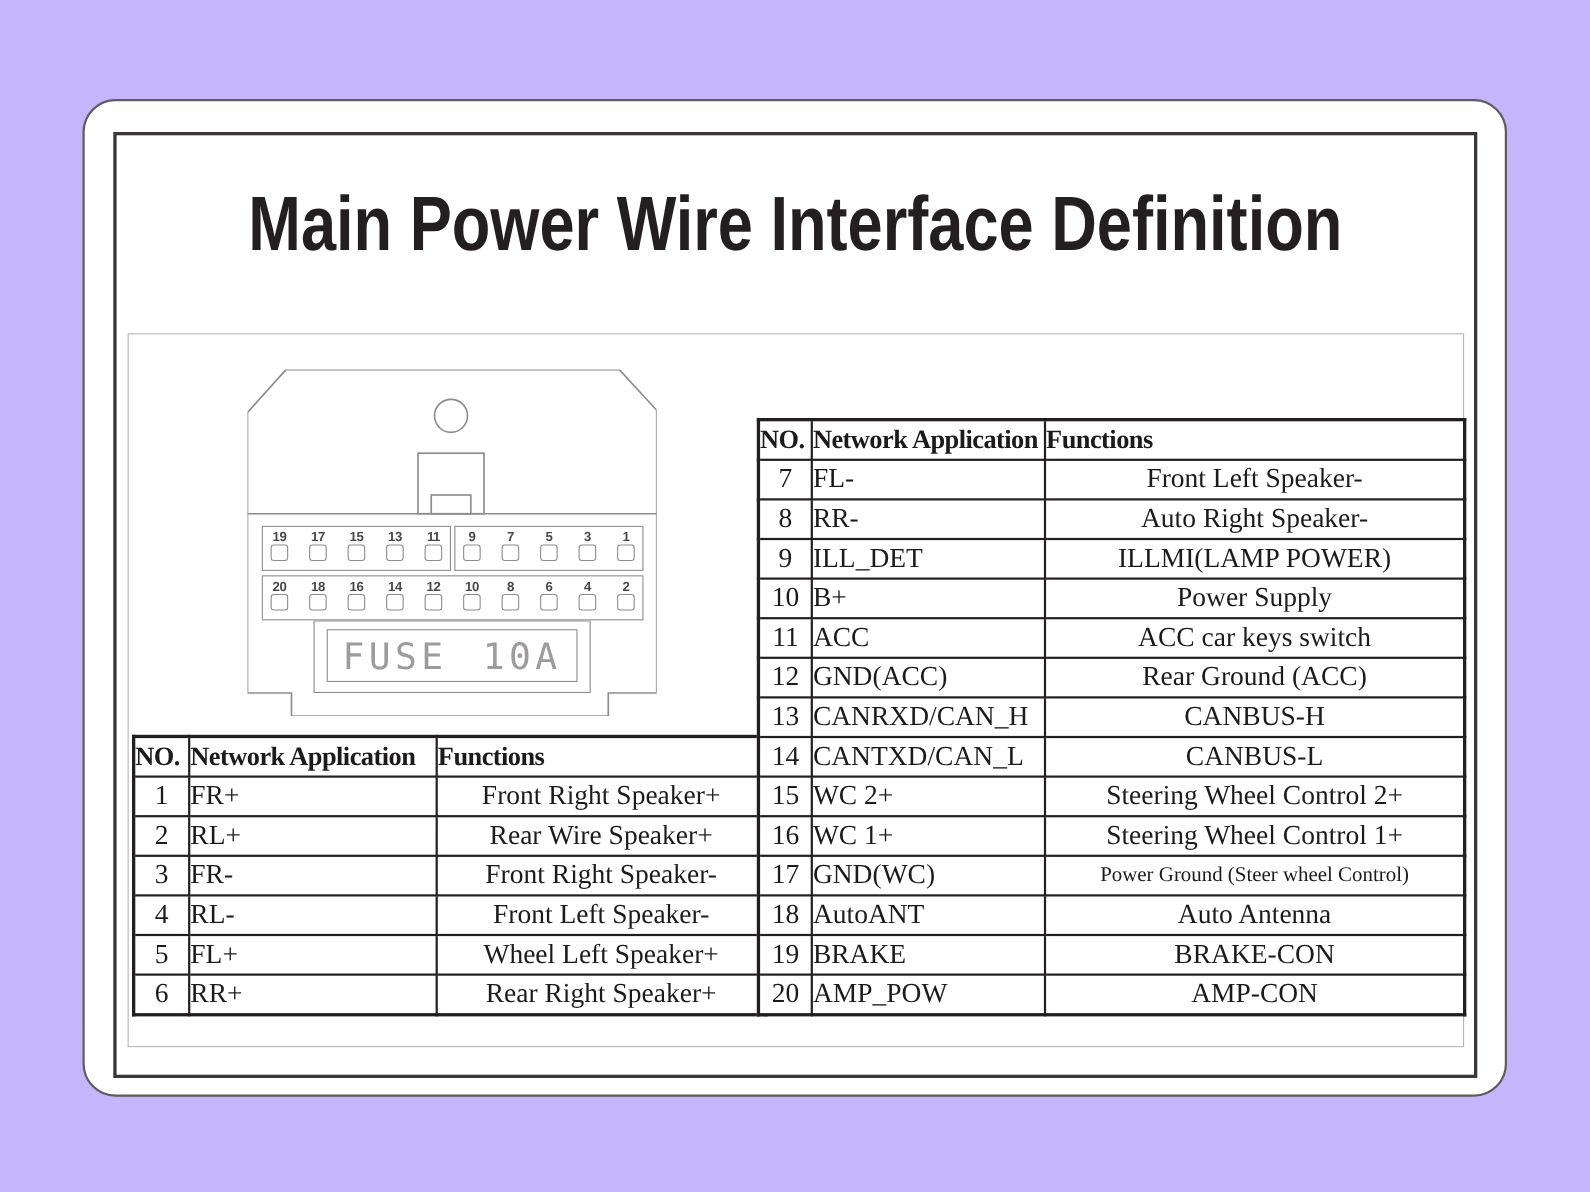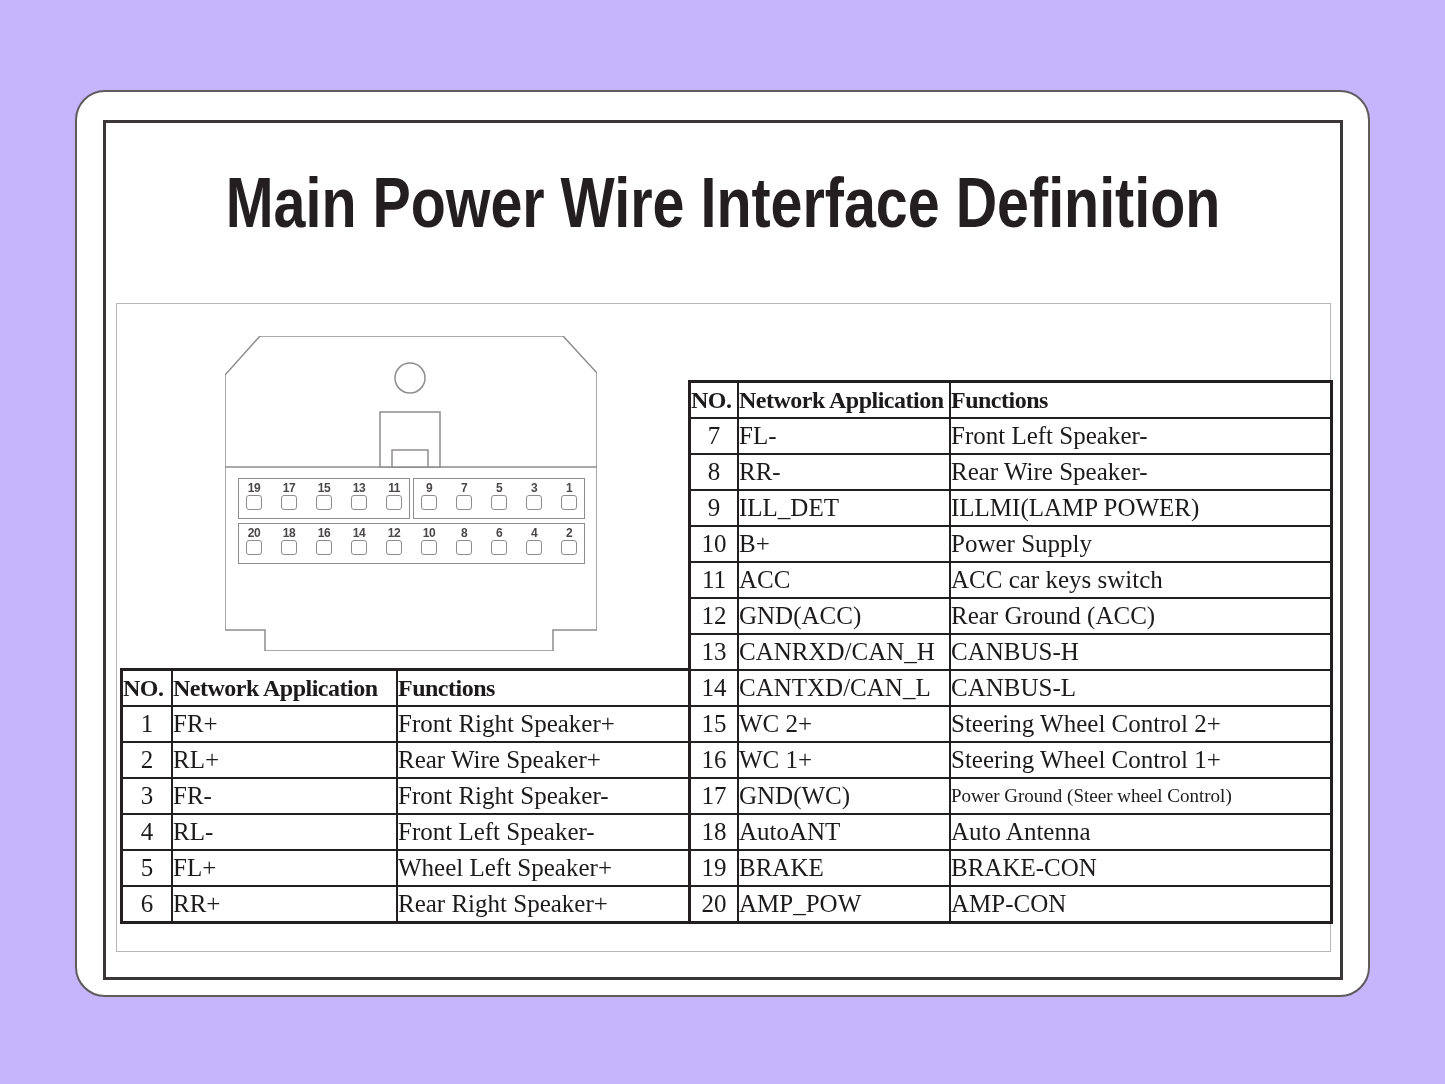--- a/index.html
+++ b/index.html
@@ -145,21 +145,21 @@
   table.pin-table tr { height: 36px; }
   table.pin-table th {
     font-weight: bold;
     font-size: 24px;
     text-align: left;
     letter-spacing: -0.5px;
   }
   table.pin-table td { font-size: 25px; }
   td.col-no  { text-align: center; }
   td.col-app { text-align: left; padding-left: 8px; margin-left: 18px; }
-  td.col-func{ text-align: left; padding-left: 6px; }
+  td.col-func{ text-align: center; padding-left: 6px; }
   td.col-func.small { font-size: 19px; margin-left: 32px; }
   .left-table  { left: 120px; top: 668px; width: 570px; }
   .right-table { left: 688px; top: 380px; width: 637px; }
   .left-table  .col-no  { width: 48px;  }
   .left-table  .col-app { width: 223px; }
   .left-table  .col-func{ width: 297px; }
   .right-table .col-no  { width: 46px;  }
   .right-table .col-app { width: 210px; }
   .right-table .col-func{ width: 379px; }
 </style>
@@ -261,20 +261,26 @@
         </div>
         <div class="pin">
           <div class="pin-num">4</div>
           <div class="pin-square"></div>
         </div>
         <div class="pin">
           <div class="pin-num">2</div>
           <div class="pin-square"></div>
         </div>
       </div>
+    <div class="fuse-outer">
+      <div class="fuse-inner">
+        <span>FUSE</span>
+        <span>10A</span>
+      </div>
+    </div>
   </div>
 
   <table class="pin-table left-table">
       <thead>
         <tr>
           <th class="col-no">NO.</th>
           <th class="col-app">Network Application</th>
           <th class="col-func">Functions</th>
         </tr>
       </thead>
@@ -321,21 +327,21 @@
       </thead>
       <tbody>
         <tr>
           <td class="col-no">7</td>
           <td class="col-app">FL-</td>
           <td class="col-func">Front Left Speaker-</td>
         </tr>
         <tr>
           <td class="col-no">8</td>
           <td class="col-app">RR-</td>
-          <td class="col-func">Rear Wire Speaker-</td>
+          <td class="col-func">Auto Right Speaker-</td>
         </tr>
         <tr>
           <td class="col-no">9</td>
           <td class="col-app">ILL_DET</td>
           <td class="col-func">ILLMI(LAMP POWER)</td>
         </tr>
         <tr>
           <td class="col-no">10</td>
           <td class="col-app">B+</td>
           <td class="col-func">Power Supply</td>

